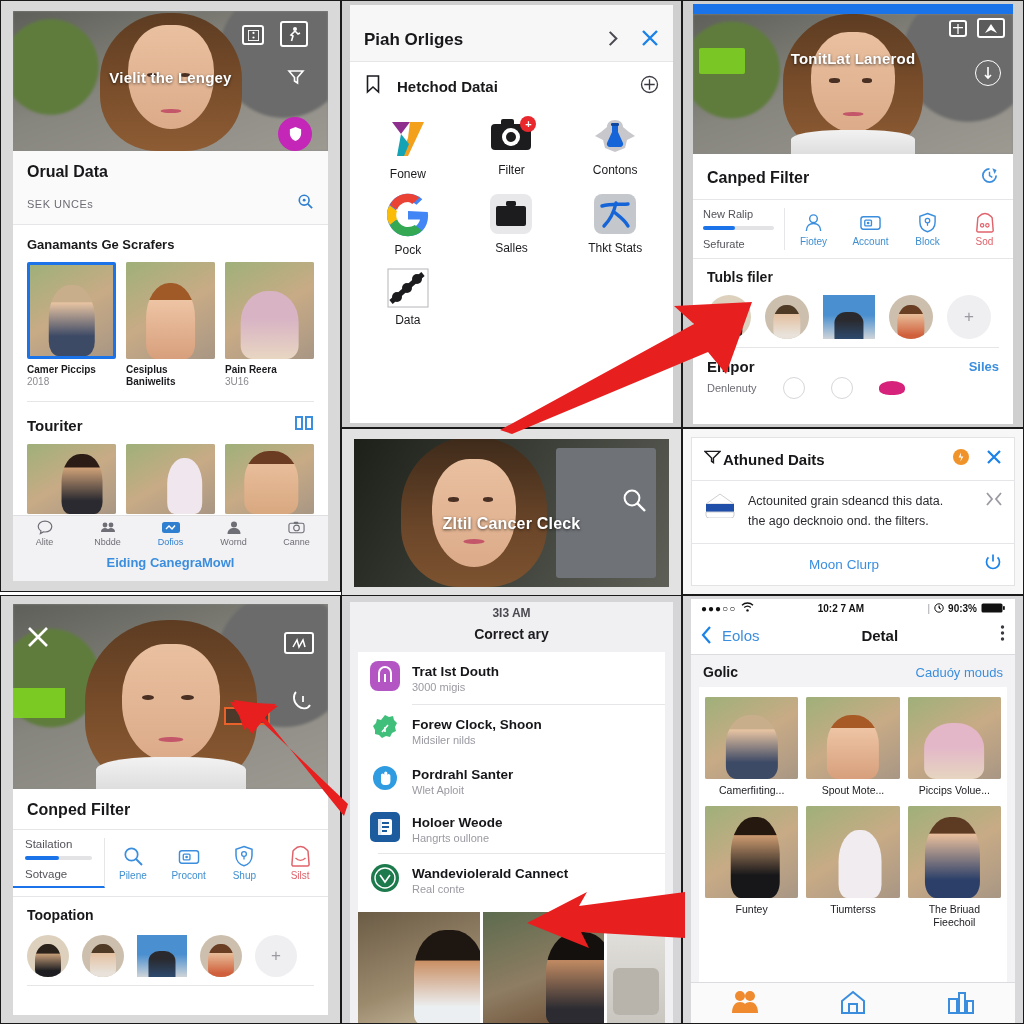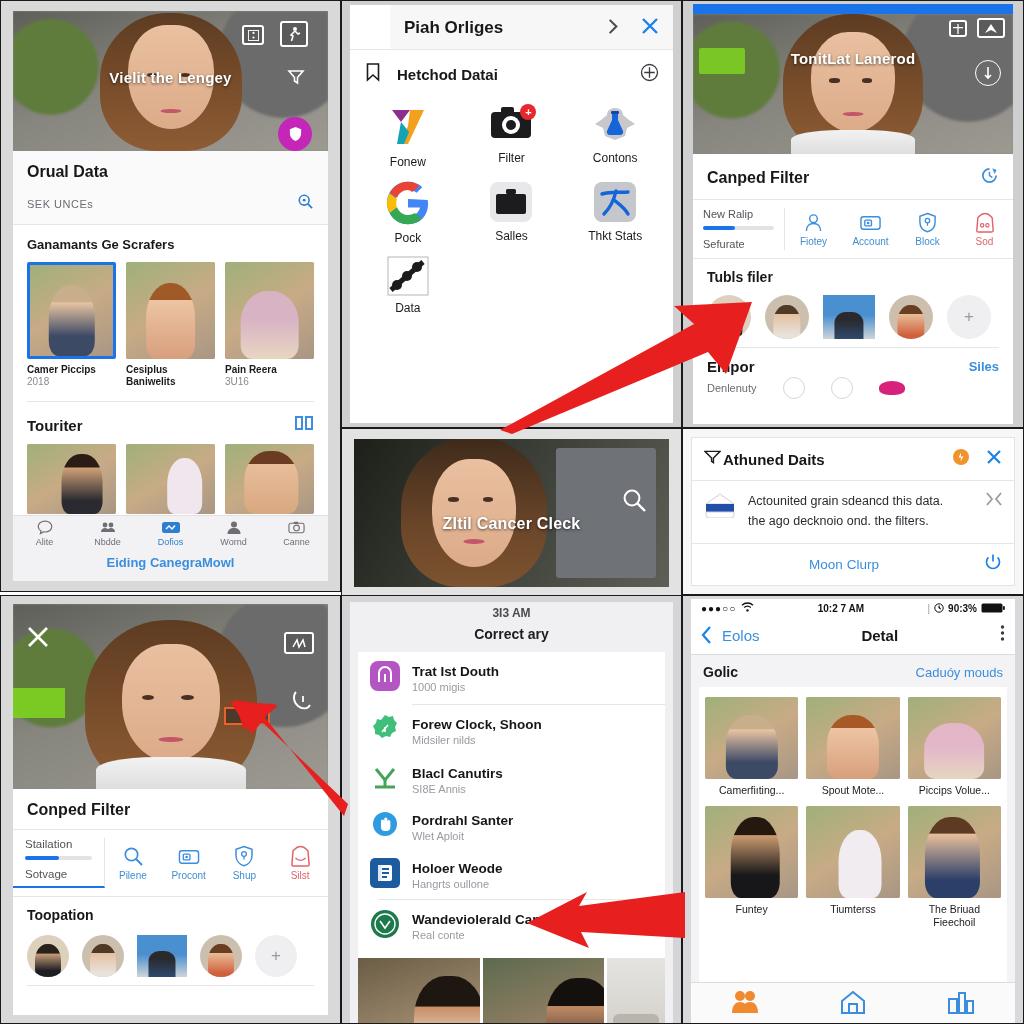--- a/index.html
+++ b/index.html
@@ -271,21 +271,21 @@
         </div>
 
       </div>
     </div>
   </div>
 
   <div class="cell cell-border" style="left:341px; top:0; width:341px; height:428px;">
     <div style="position:absolute; inset:0; background:#cfcfcf; padding:4px 8px;">
       <div style="width:100%; height:100%; background:#fff; overflow:hidden;">
 
-        <div class="row-between" style="padding:12px 14px 10px; background:#f7f7f8;margin-left:40px;">
+        <div class="row-between" style="padding:24px 14px 10px; background:#f7f7f8;">
           <span class="sec-title" style="font-size:17px;">Piah Orliges</span>
           <span style="display:flex; align-items:center; gap:20px;">
             <span>
               <svg width="15" height="17" viewBox="0 0 14 18">
                   <path d="M3 2 L10 9 L3 16" stroke="#4a4a52" stroke-width="2.2" fill="none"></path>
                 </svg>
             </span>
             <span>
               <svg width="18" height="18" viewBox="0 0 18 18">
                   <path d="M2 2 L16 16 M16 2 L2 16" stroke="#1b82e8" stroke-width="2.4"></path>
@@ -738,51 +738,38 @@
           <div style="display:flex; align-items:center; gap:12px; padding:9px 12px;">
             <span style="flex:0 0 auto;">
               <svg width="30" height="30" viewBox="0 0 30 30">
                   <rect width="30" height="30" rx="8" fill="#b356c4"></rect>
                   <path d="M9 21 V12 a6 6 0 0 1 12 0 v9" fill="none" stroke="#fff" stroke-width="2"></path>
                   <path d="M15 21 V13" stroke="#fff" stroke-width="2"></path>
                 </svg>
             </span>
             <span>
               <div style="font-size:13.5px; font-weight:700; color:#16161a;">Trat Ist Douth</div>
-              <div style="font-size:11px; color:#9a9aa2; margin-top:2px;">1000 migis</div>
+              <div style="font-size:11px; color:#9a9aa2; margin-top:2px;">3000 migis</div>
             </span>
           </div>
           <div class="divider" style="margin-left:54px;"></div>
 
           <div style="display:flex; align-items:center; gap:12px; padding:9px 12px;">
             <span style="flex:0 0 auto;">
               <svg width="30" height="30" viewBox="0 0 30 30">
                   <path d="M15 1 l4 2 4 -1 1 4 3 3 -2 4 1 4 -4 2 -2 4 -4 -1 -4 2 -3 -3 -4 -1 0 -4 -2 -4 3 -3 1 -4 4 1 z" fill="#3fbf7a"></path>
                   <path d="M12 18 L18 11 M15 18 L15 13" stroke="#fff" stroke-width="1.6"></path>
                 </svg>
             </span>
             <span>
               <div style="font-size:13.5px; font-weight:700; color:#16161a;">Forew Clock, Shoon</div>
               <div style="font-size:11px; color:#9a9aa2; margin-top:2px;">Midsiler nilds</div>
             </span>
           </div>
 
-          <div style="display:flex; align-items:center; gap:12px; padding:7px 12px;">
-            <span style="flex:0 0 auto;">
-              <svg width="30" height="28" viewBox="0 0 30 28">
-                  <path d="M6 5 L15 16 L24 5" stroke="#46a35a" stroke-width="3" fill="none"></path>
-                  <path d="M15 16 V22" stroke="#46a35a" stroke-width="3"></path>
-                  <path d="M5 23 H25" stroke="#46a35a" stroke-width="3"></path>
-                </svg>
-            </span>
-            <span>
-              <div style="font-size:13.5px; font-weight:700; color:#16161a;">Blacl Canutirs</div>
-              <div style="font-size:11px; color:#9a9aa2; margin-top:2px;">SI8E Annis</div>
-            </span>
-          </div>
 
           <div style="display:flex; align-items:center; gap:12px; padding:7px 12px;">
             <span style="flex:0 0 auto;">
               <svg width="30" height="30" viewBox="0 0 30 30">
                   <circle cx="15" cy="14" r="12" fill="#2f9be0"></circle>
                   <path d="M11 18 V11 a1.6 1.6 0 0 1 3.2 0 V9 a1.6 1.6 0 0 1 3.2 0 v2 a1.6 1.6 0 0 1 3 1 v5 a4 4 0 0 1 -4 4 h-2 a3.5 3.5 0 0 1 -3.4 -4 z" fill="#fff"></path>
                 </svg>
             </span>
             <span>
               <div style="font-size:13.5px; font-weight:700; color:#16161a;">Pordrahl Santer</div>

